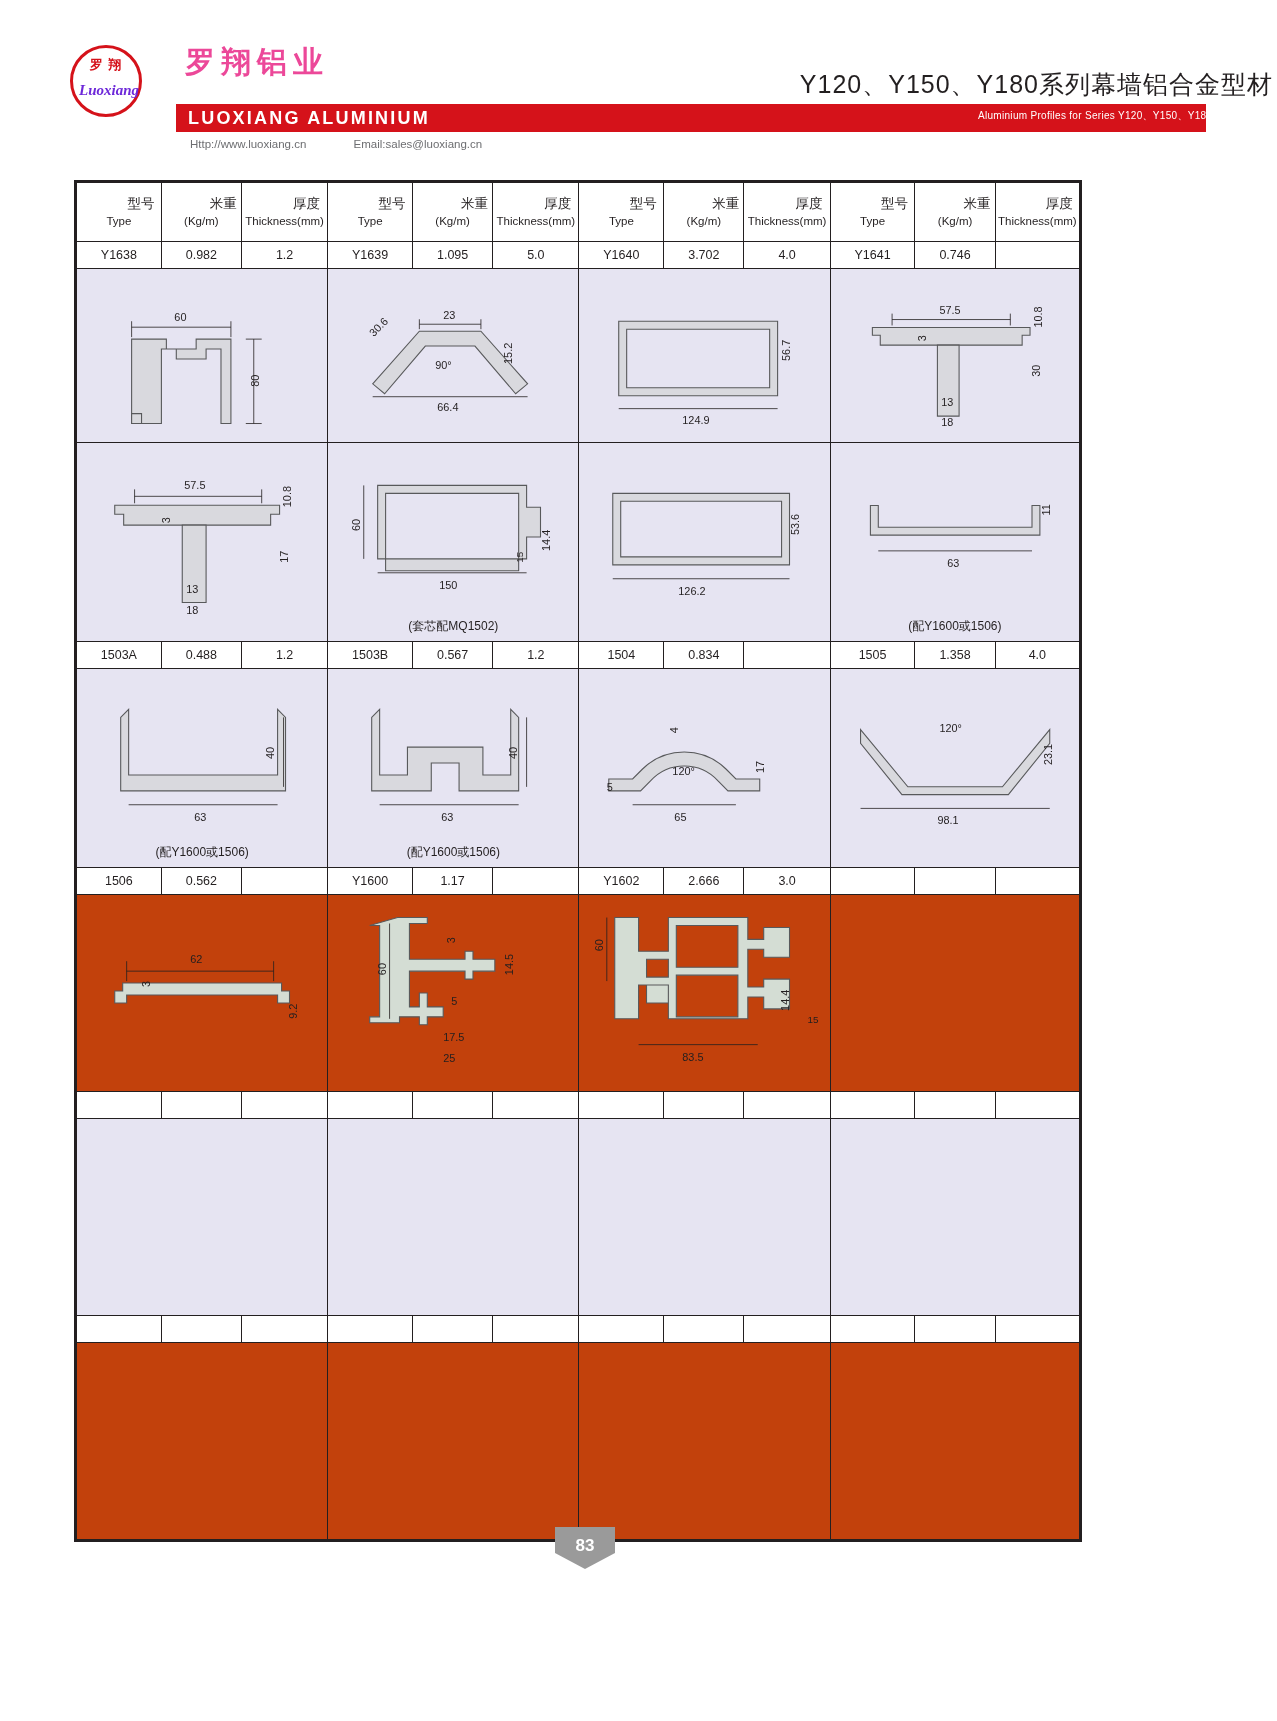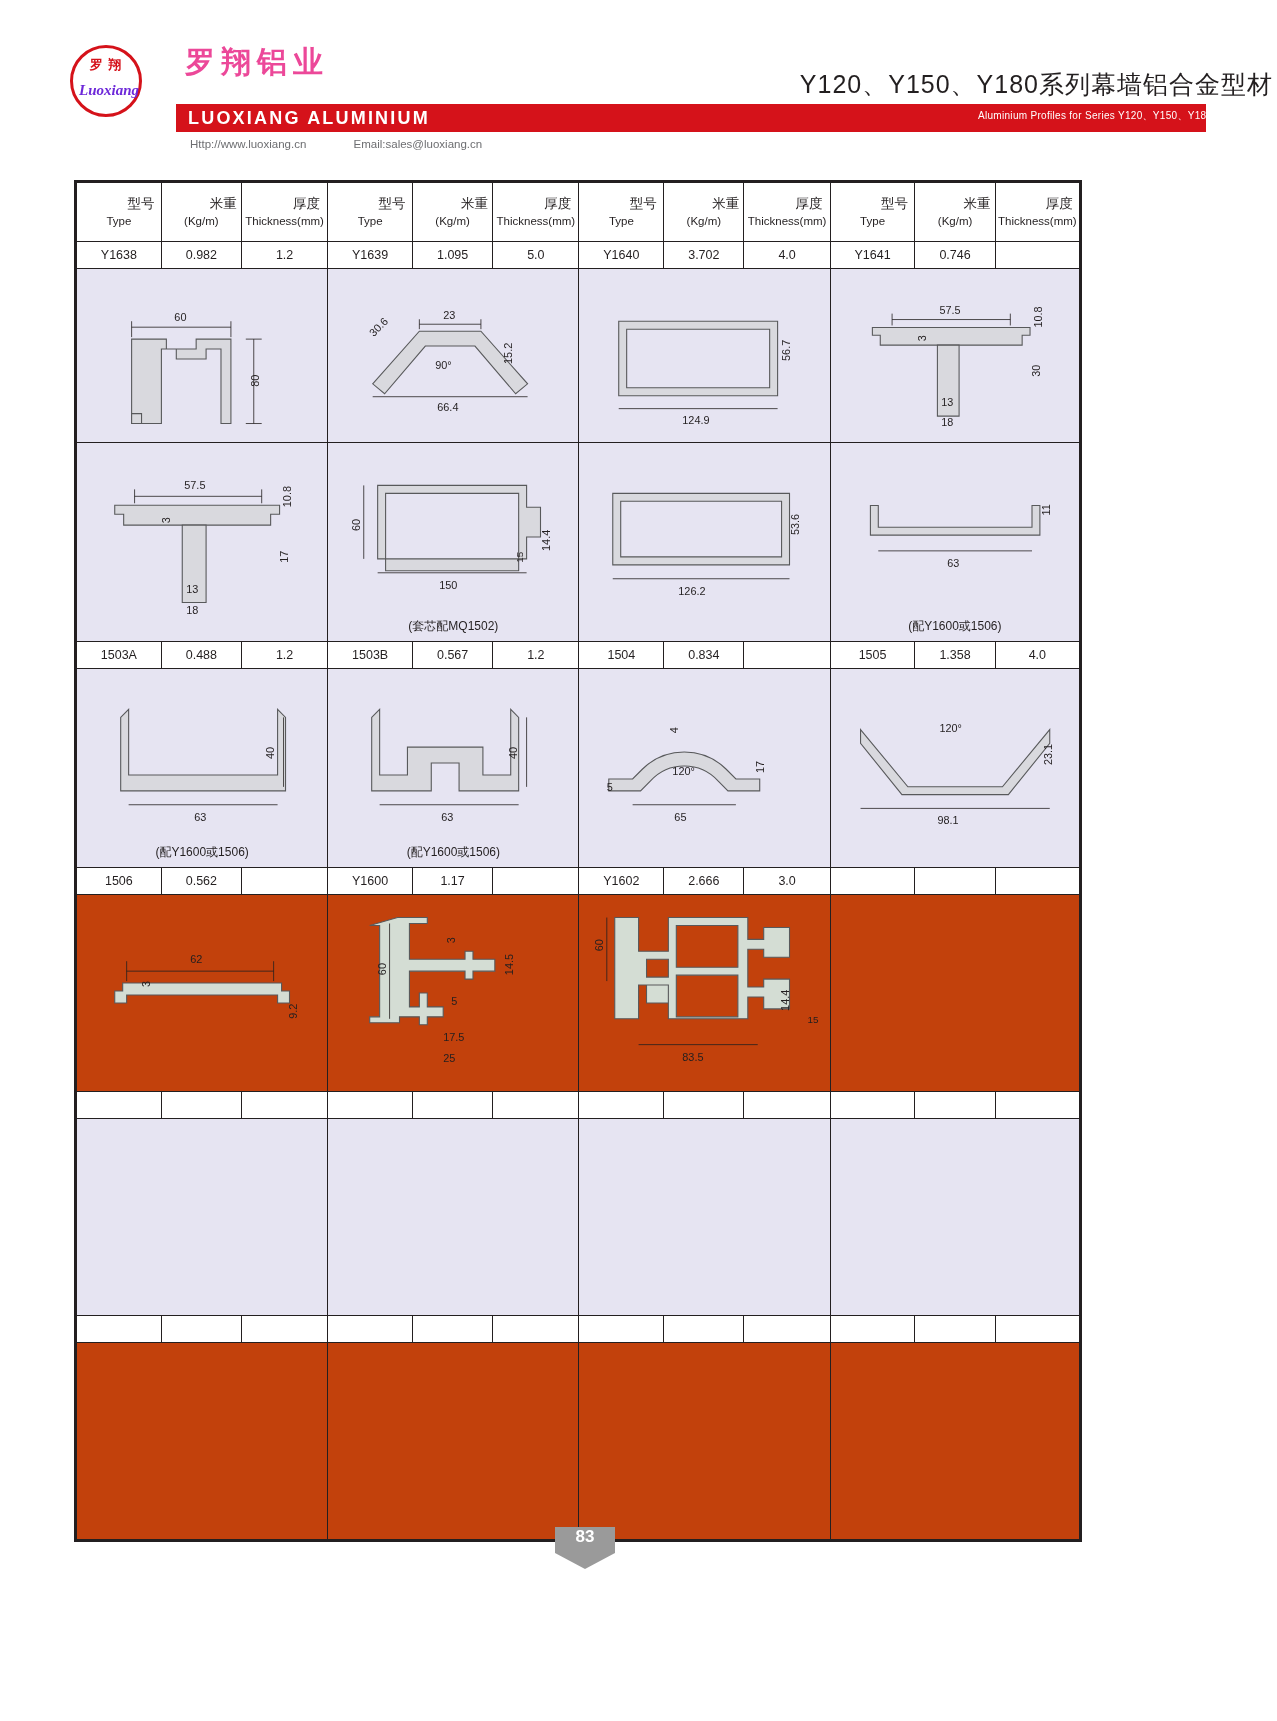--- a/index.html
+++ b/index.html
@@ -84,21 +84,21 @@
     font-size:12px;color:#231f20;
   }
   .drawing{width:100%;height:100%;display:block;}
   
   .page-badge{
     position:absolute;left:555px;top:1527px;width:60px;height:42px;
     background:#9a9a9a;
     clip-path:polygon(0 0,100% 0,100% 62%,50% 100%,0 62%);
     color:#ffffff;font-size:17px;font-weight:bold;
     display:flex;align-items:flex-start;justify-content:center;
-    box-sizing:border-box;
+    padding-top:9px;box-sizing:border-box;
   }
   svg text{font-family:"Liberation Sans",sans-serif;fill:#231f20;}
   svg .dim{stroke:#231f20;stroke-width:.8;fill:none;}
   svg .prof{fill:#d9d9de;stroke:#58595b;stroke-width:1.1;}
   svg .profg{fill:#d4ddd4;stroke:#58595b;stroke-width:1.1;}
 </style>
 </head>
 <body>
 
 <div class="header">

